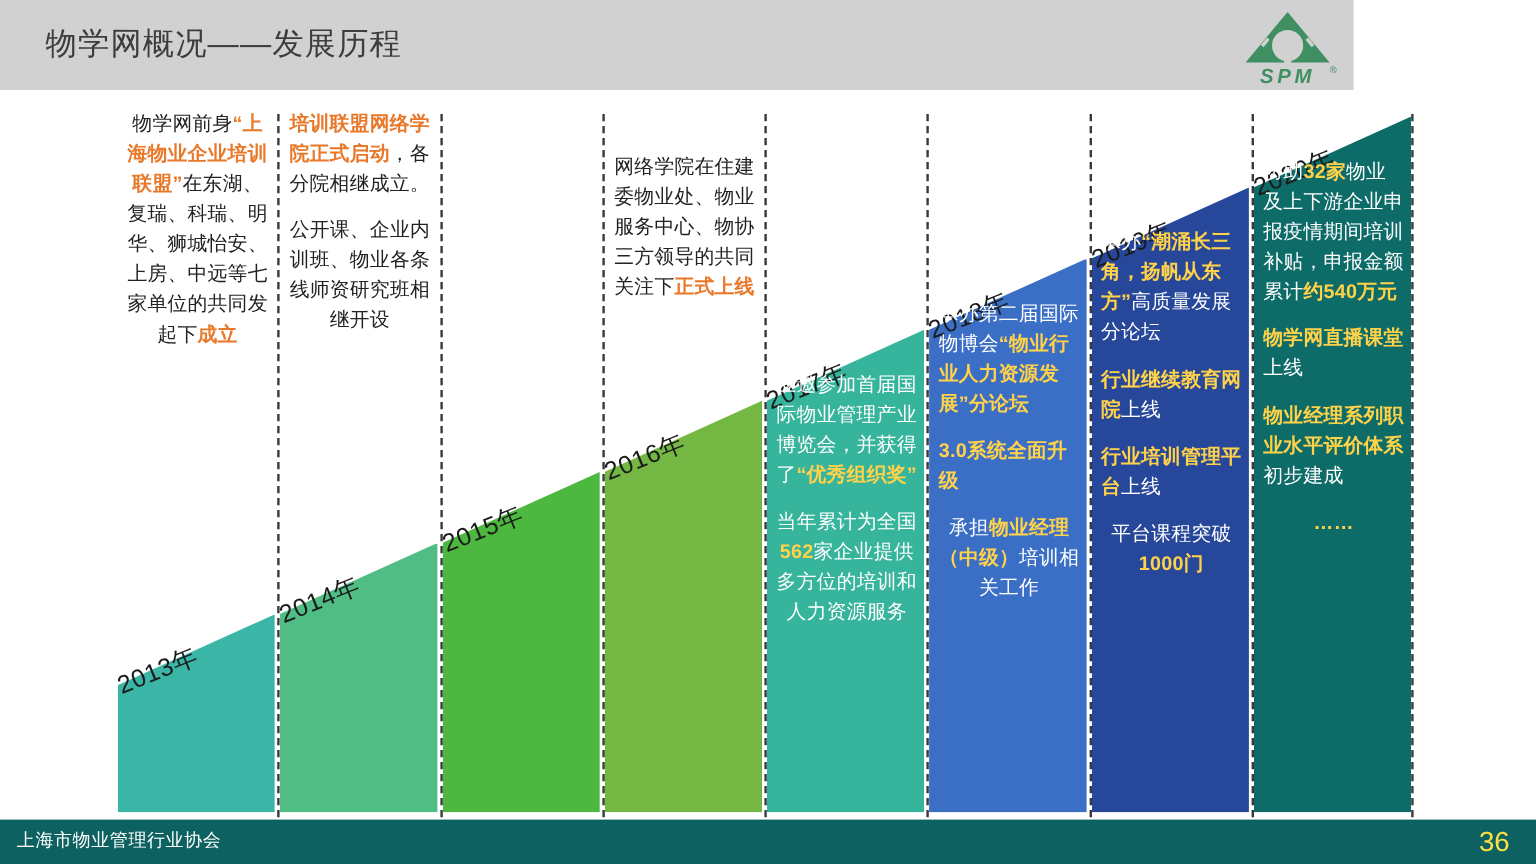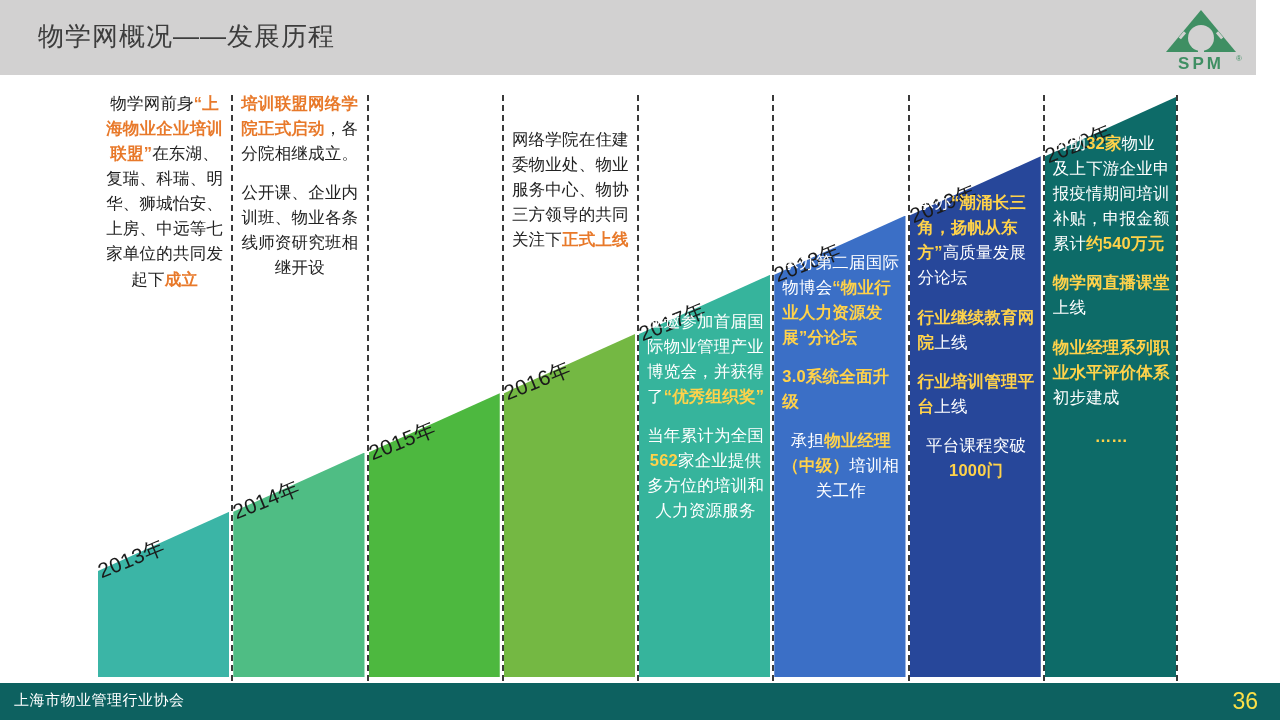--- a/index.html
+++ b/index.html
@@ -6,30 +6,30 @@
   html,body { width:1280px; height:720px; }
   body {
     font-family:"Liberation Sans","DejaVu Sans",sans-serif;
     background:#ffffff;
     overflow:hidden;
     position:relative;
   }
 
   
   .header {
-    position:absolute; left:0; top:0; width:1256px; height:75px;
+    position:absolute; left:0; top:0; width:1128px; height:75px;
     background:#d2d1d1;
   }
   .header-title {
     position:absolute; left:38px; top:19px;
     font-size:26px; color:#3d3d3d; letter-spacing:1px;
     white-space:nowrap;
   }
   .logo {
-    position:absolute; right:12px; top:4px; width:86px; height:68px;
+    position:absolute; right:12px; top:4px; width:86px; height:68px;font-style:italic;
   }
   .logo svg { display:block; }
 
   
   .stage {
     position:absolute; left:0; top:75px; width:1280px; height:610px;
     background:#fff;
   }
 
   .col {

